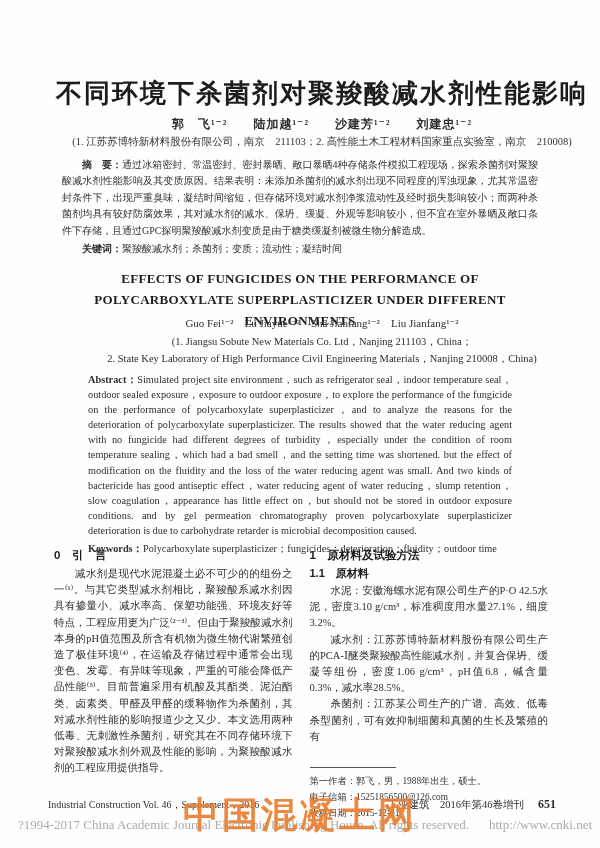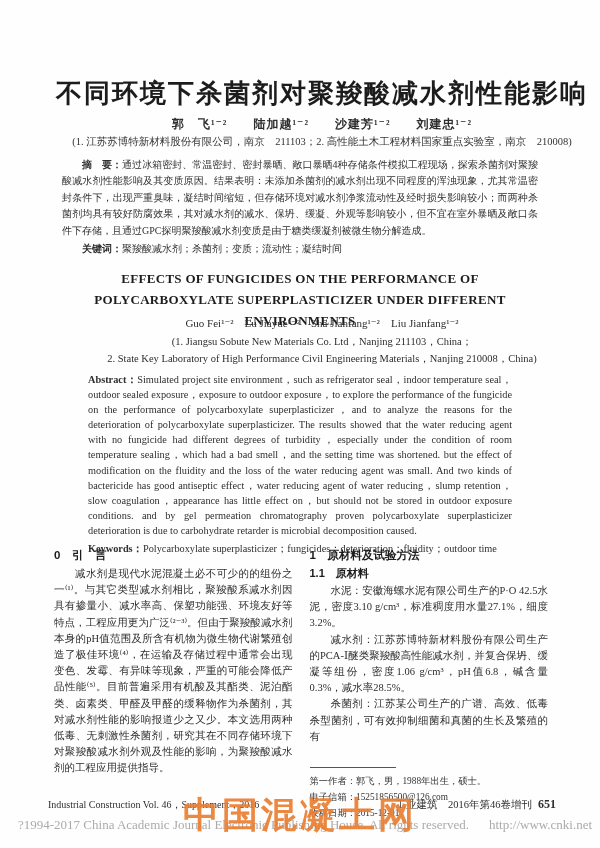--- a/index.html
+++ b/index.html
@@ -55,21 +55,21 @@
   .footnote-rule{width:86px;border-top:1px solid #555;margin-bottom:5px;}
   .footnote p{
     margin:0;font-size:9.3px;line-height:16px;text-indent:0;text-align:left;color:#333;
   }
   .footer-row{
     position:absolute;top:797px;left:48px;right:44px;
     display:flex;justify-content:space-between;align-items:baseline;
     font-size:10px;color:#2f2f2f;
   }
   .footer-cn{font-size:10.5px;}
-  .footer-cn .pgnum{font-size:12px;font-weight:bold;margin-left:6px;}
+  .footer-cn .pgnum{font-size:12px;font-weight:bold;margin-left:14px;}
   .watermark{
     position:absolute;top:791px;left:0;right:0;text-align:center;
     font-family:"Liberation Sans","DejaVu Sans",sans-serif;
     font-size:36px;font-weight:bold;letter-spacing:3px;opacity:.92;z-index:5;
     pointer-events:none;
   }
   .copyright{
     position:absolute;top:817px;left:18px;right:10px;
     font-size:13px;color:#ababab;display:flex;gap:20px;white-space:nowrap;
   }

